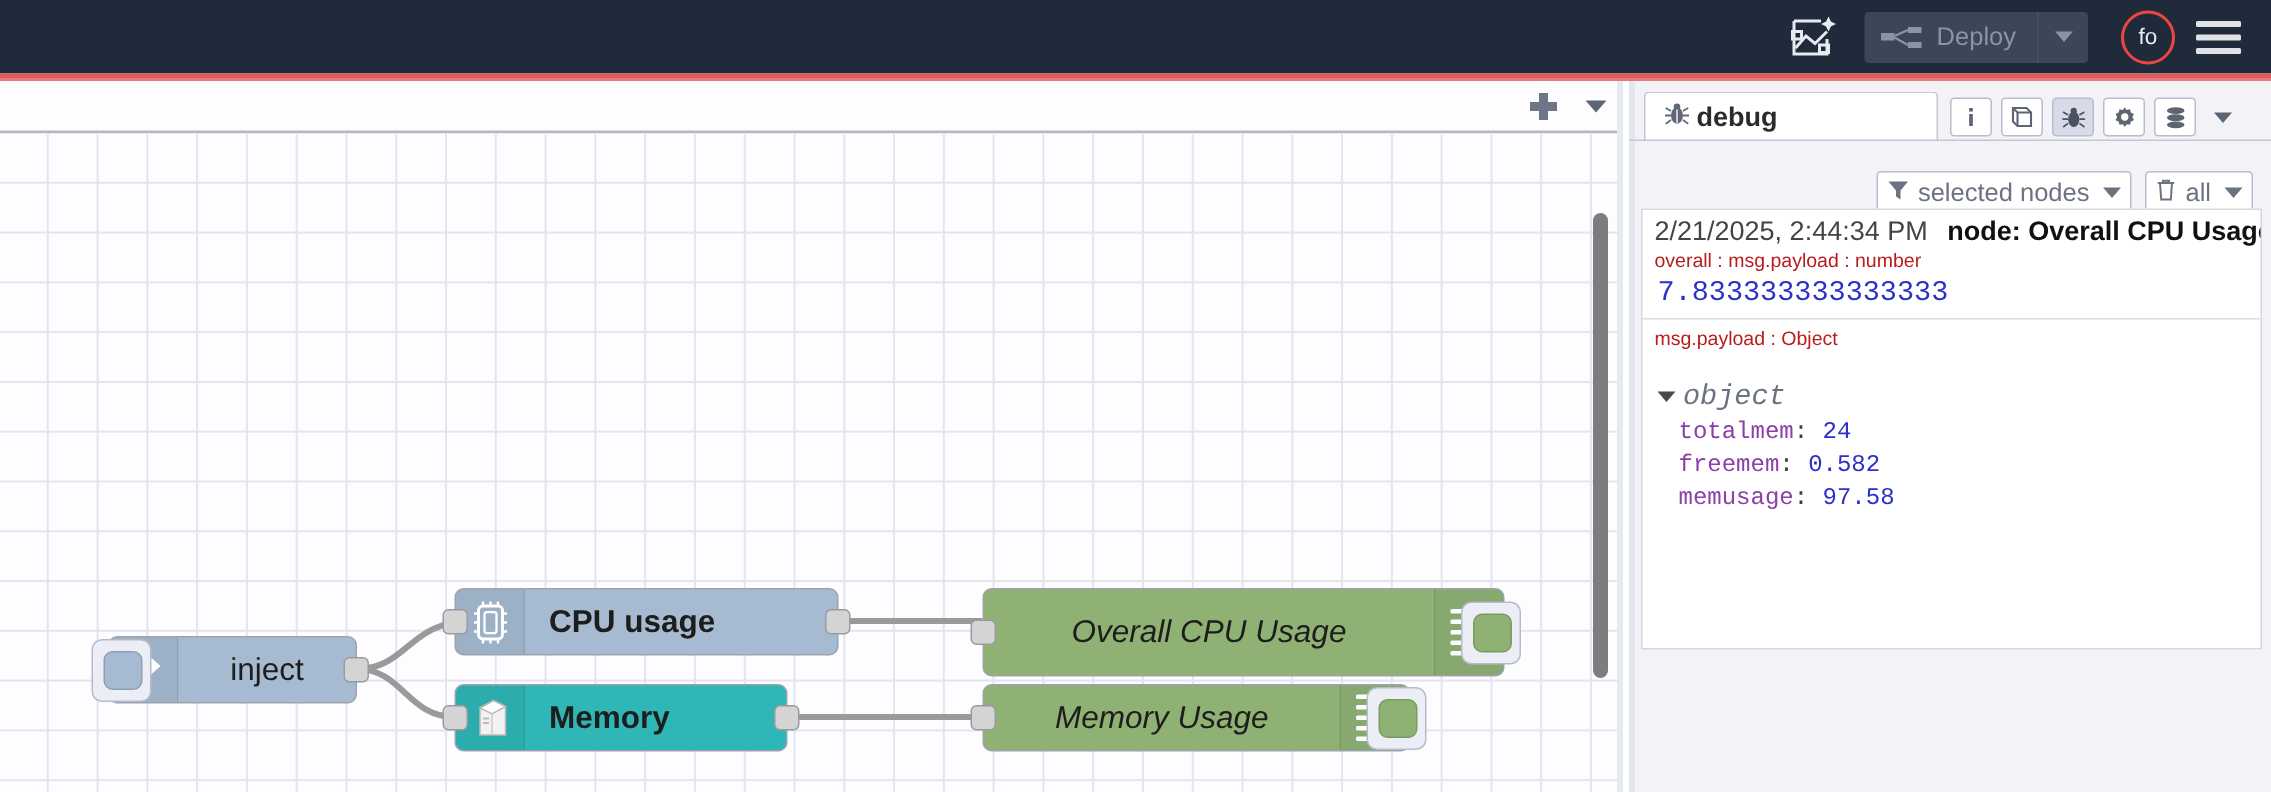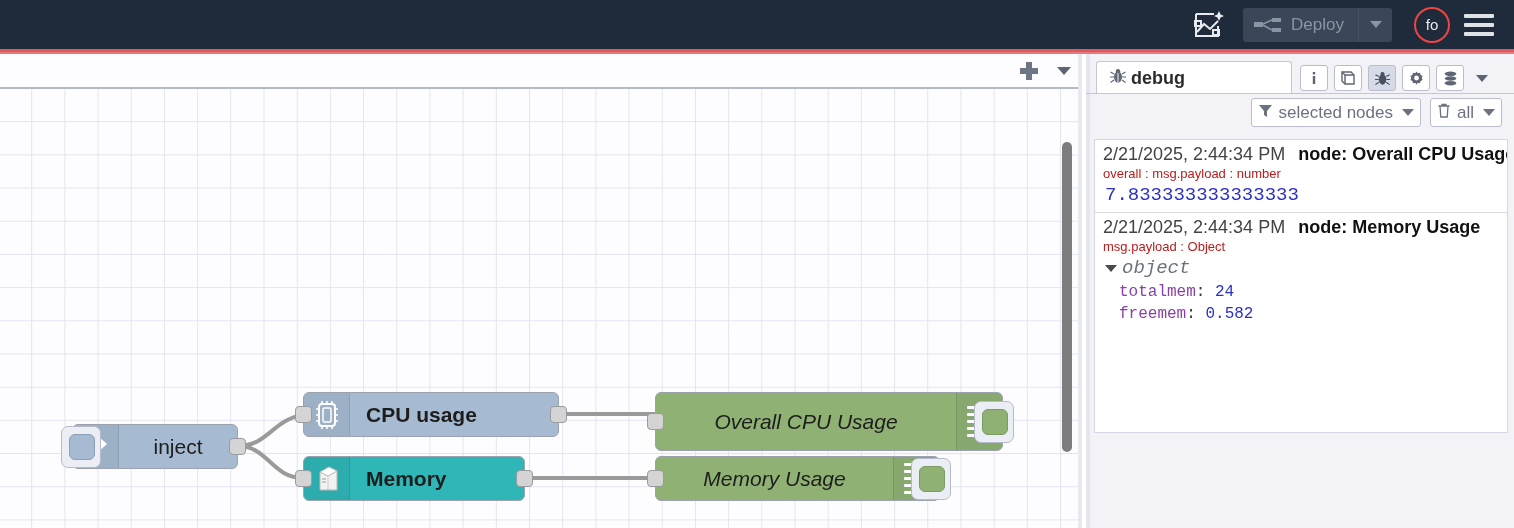--- a/index.html
+++ b/index.html
@@ -180,21 +180,21 @@
   }
   .sb-tool.active { background: #d7dbe8; }
   .sb-tool-caret { width: 24px; height: 26px; display:flex; align-items:center; justify-content:center; cursor:pointer;}
   .caret-sm { width:0;height:0;border-left:6px solid transparent;border-right:6px solid transparent;border-top:7px solid #5d6472;}
 
   .sb-tabline {
     position:absolute; top: 39px; left:0; width: 428px; height: 1px; background: #c3c6d4;
   }
   .sb-filterrow {
     position:absolute; top: 44px; left:0; width: 428px; height: 45px;
-    display:flex; align-items:flex-start; justify-content:flex-end; padding-right: 12px; gap: 9px;
+    display:flex; align-items:flex-end; justify-content:flex-end; padding-right: 12px; gap: 9px;
   }
   .sb-pill {
     height: 29px; border: 1px solid #b9bdcc; border-radius: 3px; background:#fff;
     display:flex; align-items:center; padding: 0 6px; gap: 6px;
     font-size: 17px; color: #6b7280; cursor: pointer;
   }
   .sb-pill .pill-caret { width:0;height:0;border-left:6px solid transparent;border-right:6px solid transparent;border-top:7px solid #6b7280; margin-left:3px;}
 
   .sb-msgs {
     position:absolute; top: 85px; left: 8px; width: 414px; height: 294px;
@@ -207,21 +207,21 @@
   .msg-head .node-ref { font-weight: bold; color: #111; margin-left: 8px; }
   .msg-topic {
     font-size: 13px; color: #b91c1c; padding: 0 8px; margin-top: 1px; white-space: nowrap;
   }
   .msg-value {
     font-family: "Liberation Mono", monospace; font-size: 19px; color: #2b30c9;
     padding: 3px 8px 0 10px; white-space: nowrap;
   }
   .obj-root {
     font-family: "Liberation Mono", monospace; font-size: 19px; color: #6b7280;
-    font-style: italic; padding: 3px 8px 0 10px; display:flex; align-items:center; gap:5px;
+    font-style: italic; padding: 3px 8px 0 10px; display:flex; align-items:center; gap:5px;margin-top:17px;
   }
   .tri { width:0;height:0;border-left:6px solid transparent;border-right:6px solid transparent;border-top:7px solid #4a4a4a; cursor:pointer;}
   .obj-row {
     font-family: "Liberation Mono", monospace; font-size: 16px;
     padding: 4px 8px 0 24px; white-space: nowrap;
   }
   .obj-key { color: #8b3fa8; }
   .obj-colon { color: #3a3a3a; }
   .obj-val { color: #2b30c9; }
 
@@ -461,33 +461,32 @@
       <div class="msg">
         <div class="msg-head">
           <span class="ts">2/21/2025, 2:44:34 PM</span>
           <span class="node-ref">node: Overall CPU Usage</span>
         </div>
         <div class="msg-topic">overall : msg.payload : number</div>
         <div class="msg-value">7.833333333333333</div>
       </div>
 
       <div class="msg">
-        <div class="msg-head">
-          <span class="ts">2/21/2025, 2:44:34 PM</span>
-          <span class="node-ref">node: Memory Usage</span>
-        </div>
         <div class="msg-topic">msg.payload : Object</div>
         <div class="obj-root">
           <span class="tri"></span>
           <span>object</span>
         </div>
         <div class="obj-row">
           <span class="obj-key">totalmem</span><span class="obj-colon">: </span><span class="obj-val">24</span>
         </div>
         <div class="obj-row">
           <span class="obj-key">freemem</span><span class="obj-colon">: </span><span class="obj-val">0.582</span>
         </div>
+        <div class="obj-row">
+          <span class="obj-key">memusage</span><span class="obj-colon">: </span><span class="obj-val">97.58</span>
+        </div>
       </div>
 
     </div>
   </div>
 
 </div>
 
 </body></html>

